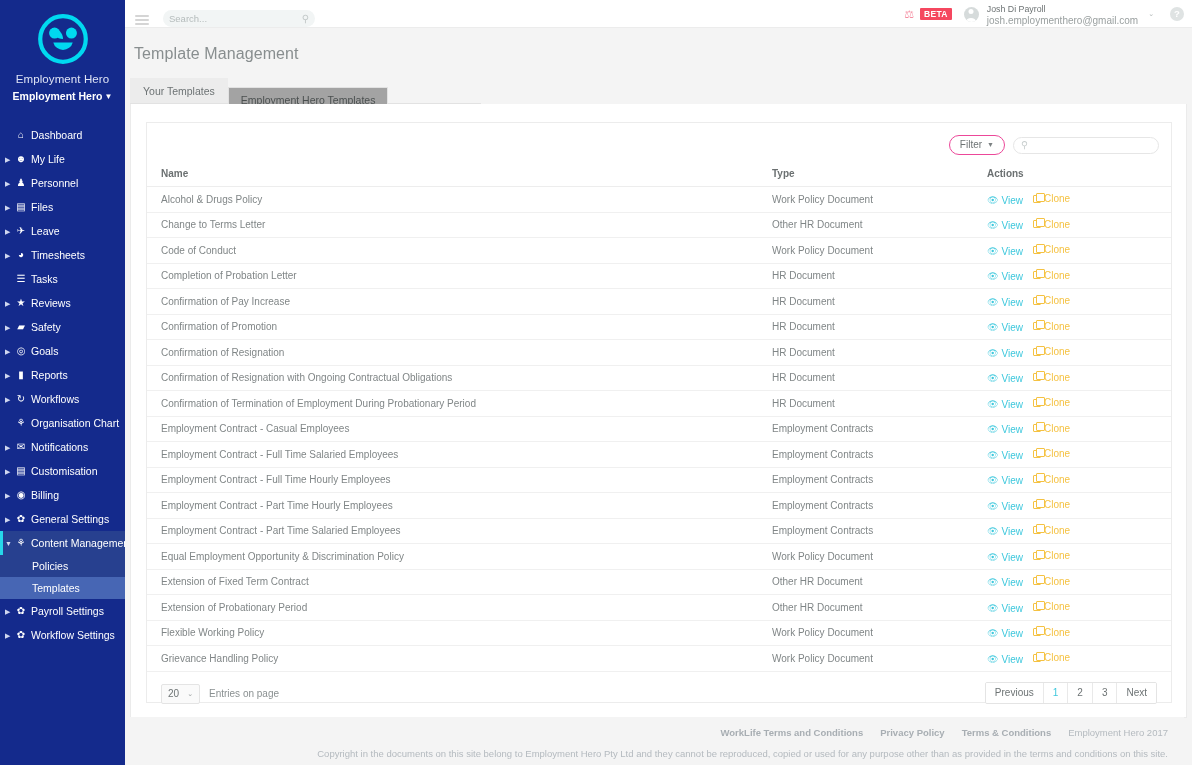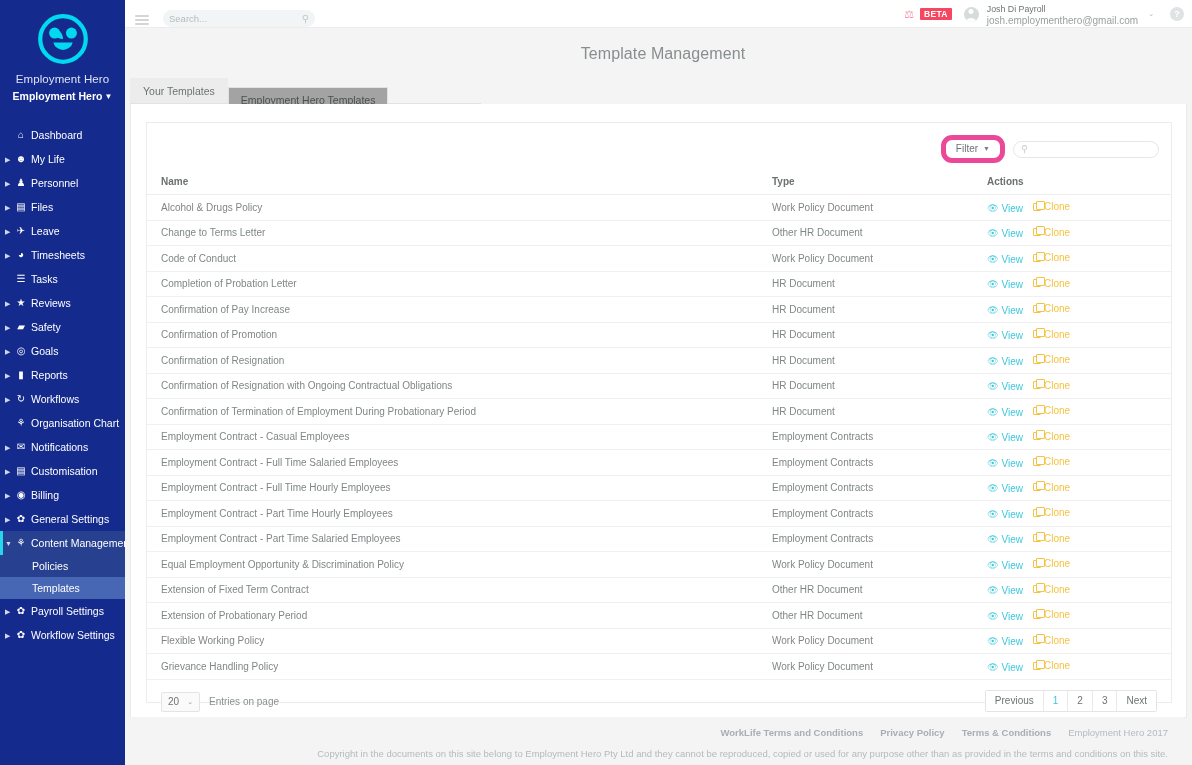--- a/index.html
+++ b/index.html
@@ -112,21 +112,21 @@
   .user-name { font-size: 8.8px; color: #6d7374; font-weight: normal; }
   .user-mail { font-size: 10px; color: #9aa0a0; }
   .user-caret { font-size: 7px; color: #b0b6b6; margin-left: 2px; align-self: center; }
   .help-ic {
     width: 14px; height: 14px; border-radius: 50%; background: #dfe3e3; color: #fff;
     font-size: 9.5px; font-weight: bold; text-align: center; line-height: 14px;
     margin-left: 10px; cursor: pointer;
   }
 
   
-  .page-wrap { padding: 0; text-align: center; }
+  .page-wrap { padding: 0; }
   .page-title {
     font-size: 16px; color: #888e8f; font-weight: normal;
     padding: 17px 0 0 9px; letter-spacing: .1px;
   }
   .tabs {
     display: flex; align-items: flex-end; margin: 15px 0 0 5px;
     border-bottom: 1px solid #e2e2e2; width: 351px;
   }
   .tab {
     font-size: 10.5px; color: #6d7374; padding: 6px 12px 6px;
@@ -146,21 +146,21 @@
   .card {
     position: absolute; left: 15px; top: 18px; right: 14px; bottom: 14px;
     border: 1px solid #ececec; background: #fff;
   }
 
   .card-toolbar {
     display: flex; justify-content: flex-end; align-items: center;
     padding: 12px 12px 0 0; gap: 8px;
   }
   .filter-btn {
-    border: 5px solid #ec4899; border-radius: 11px; background: #fff;
+    border: 1px solid #ec4899; border-radius: 11px; background: #fff;
     font-size: 10px; color: #6d7374; padding: 3px 10px; cursor: pointer;
     display: inline-flex; align-items: center; gap: 5px; line-height: 12px;
   }
   .filter-btn .caret { font-size: 7px; color: #7b8182; }
   .table-search {
     width: 146px; height: 17px; border: 1px solid #e6e6e6; border-radius: 9px;
     display: flex; align-items: center; padding: 0 7px; background: #fff;
   }
   .table-search .mag { color: #c7cdcd; font-size: 9.5px; margin-right: 4px; line-height: 1; }
   .table-search input {

